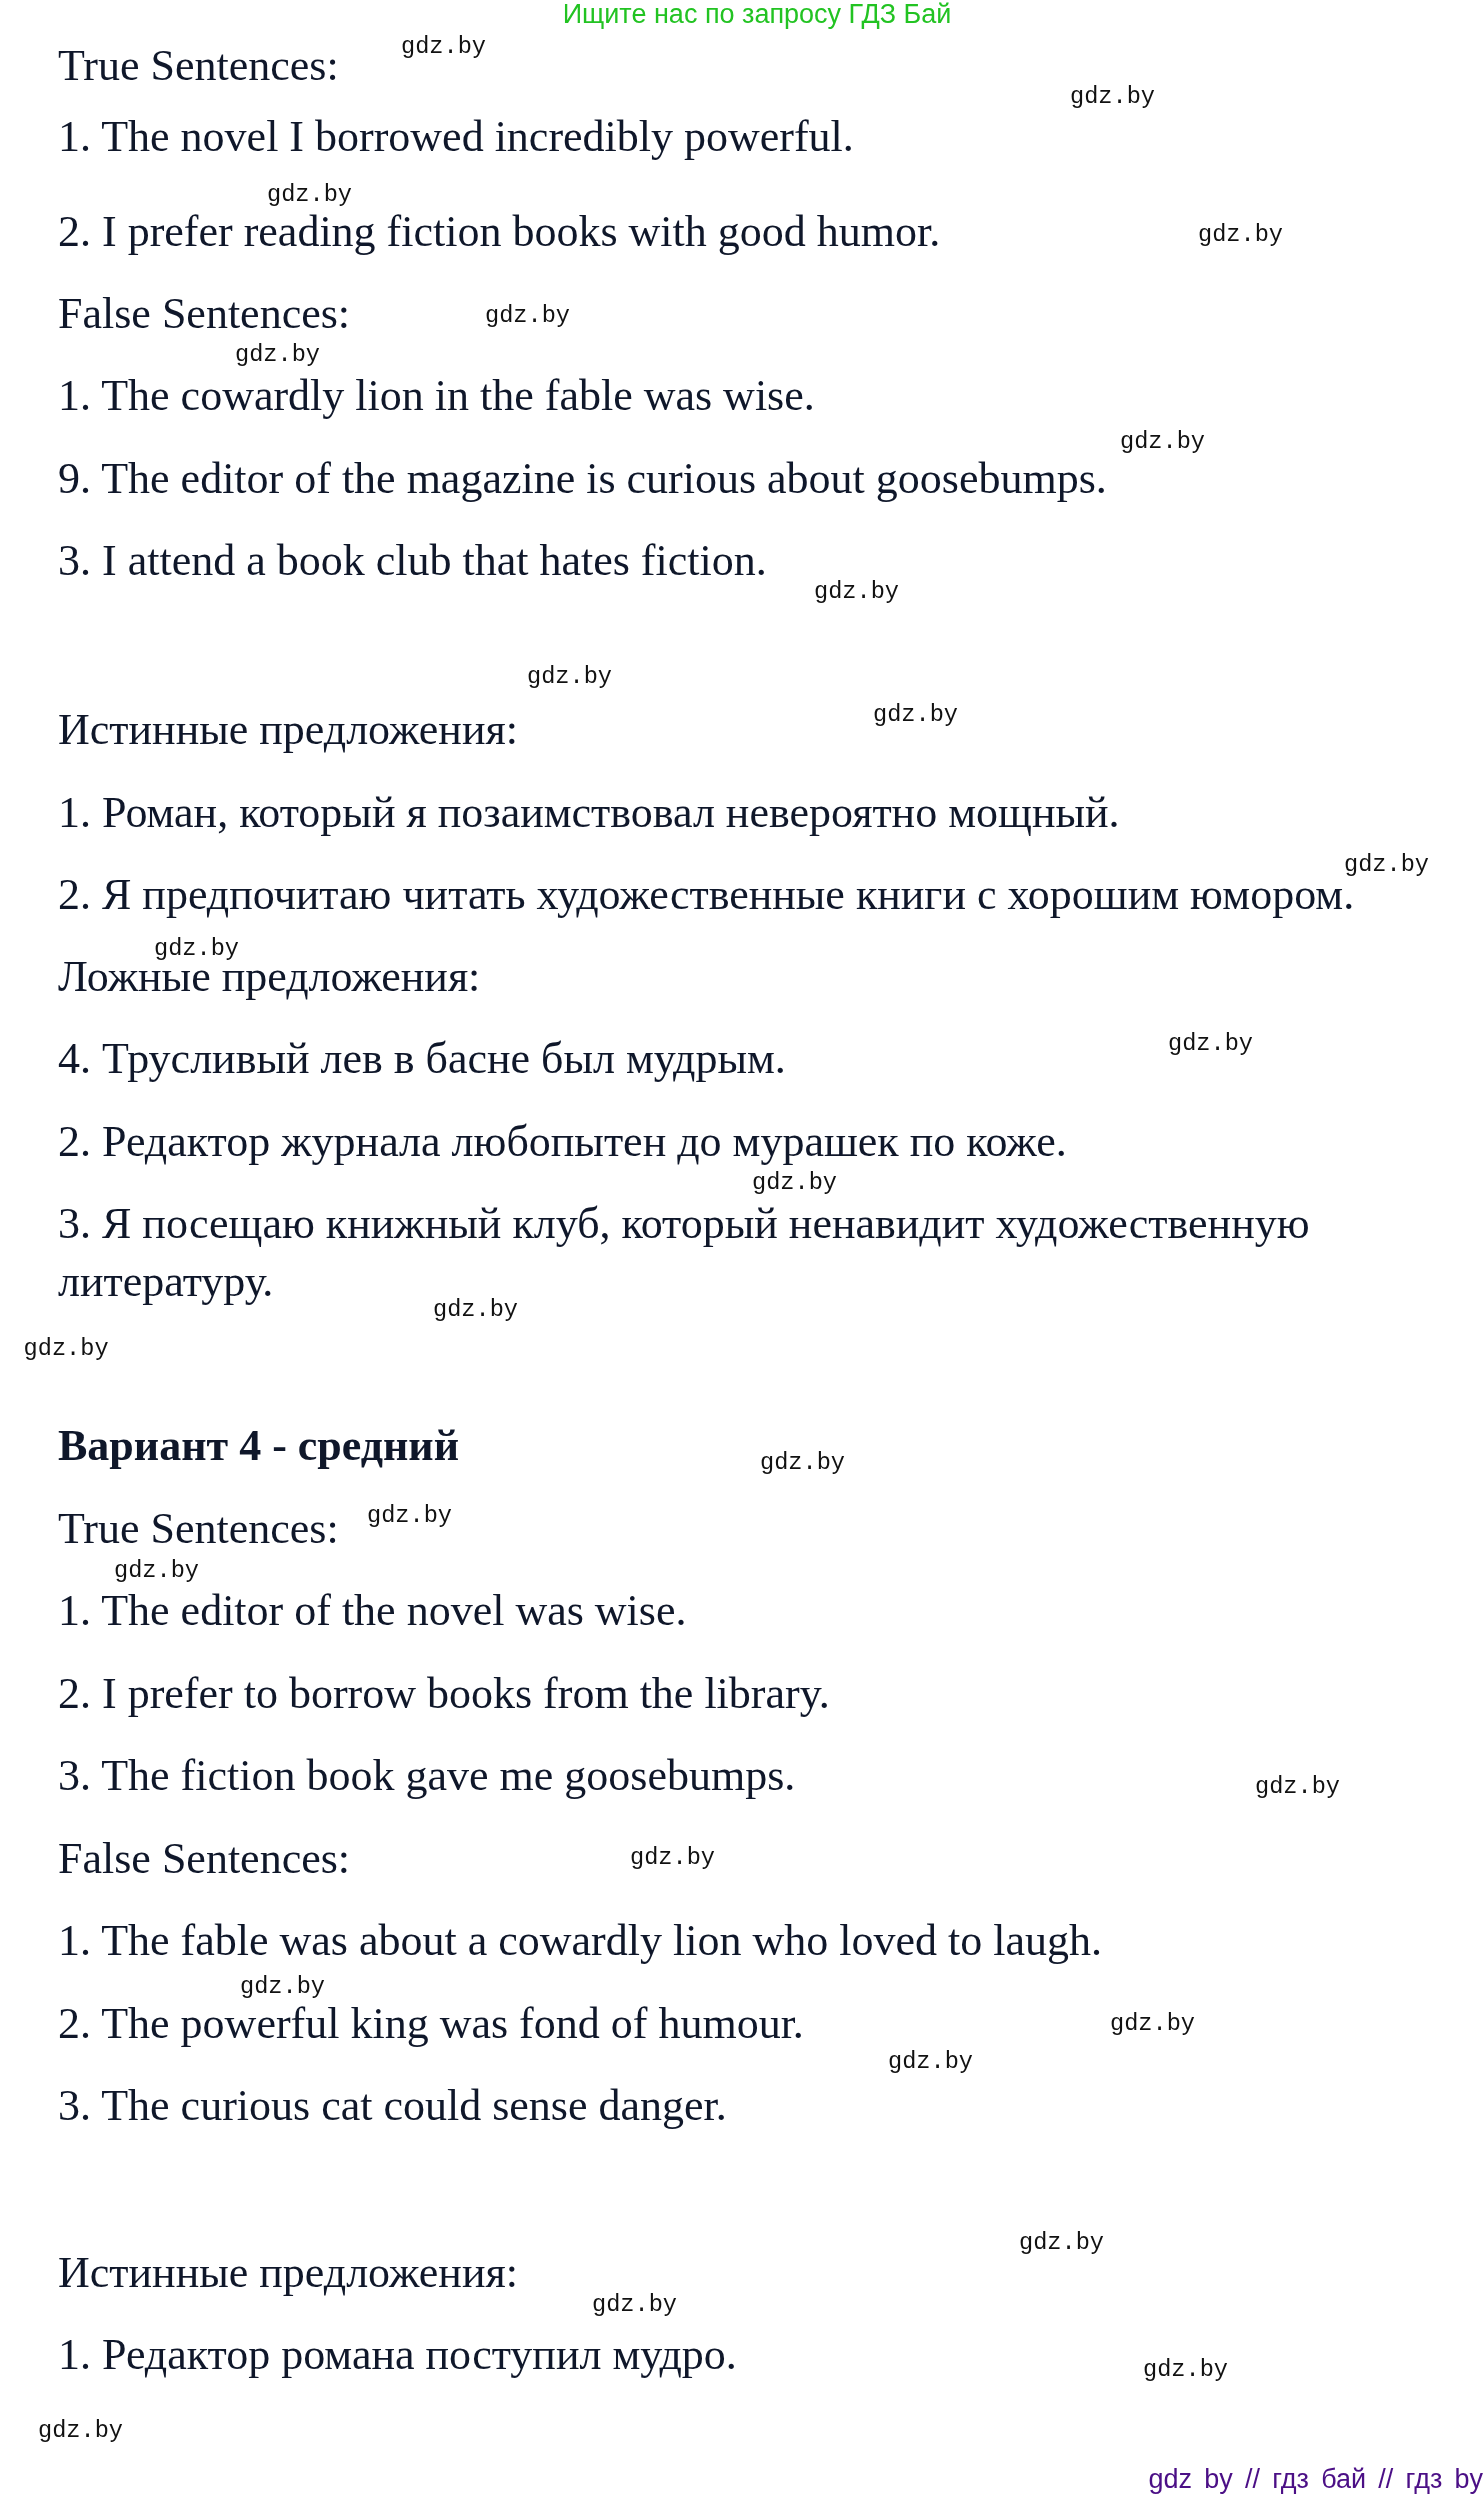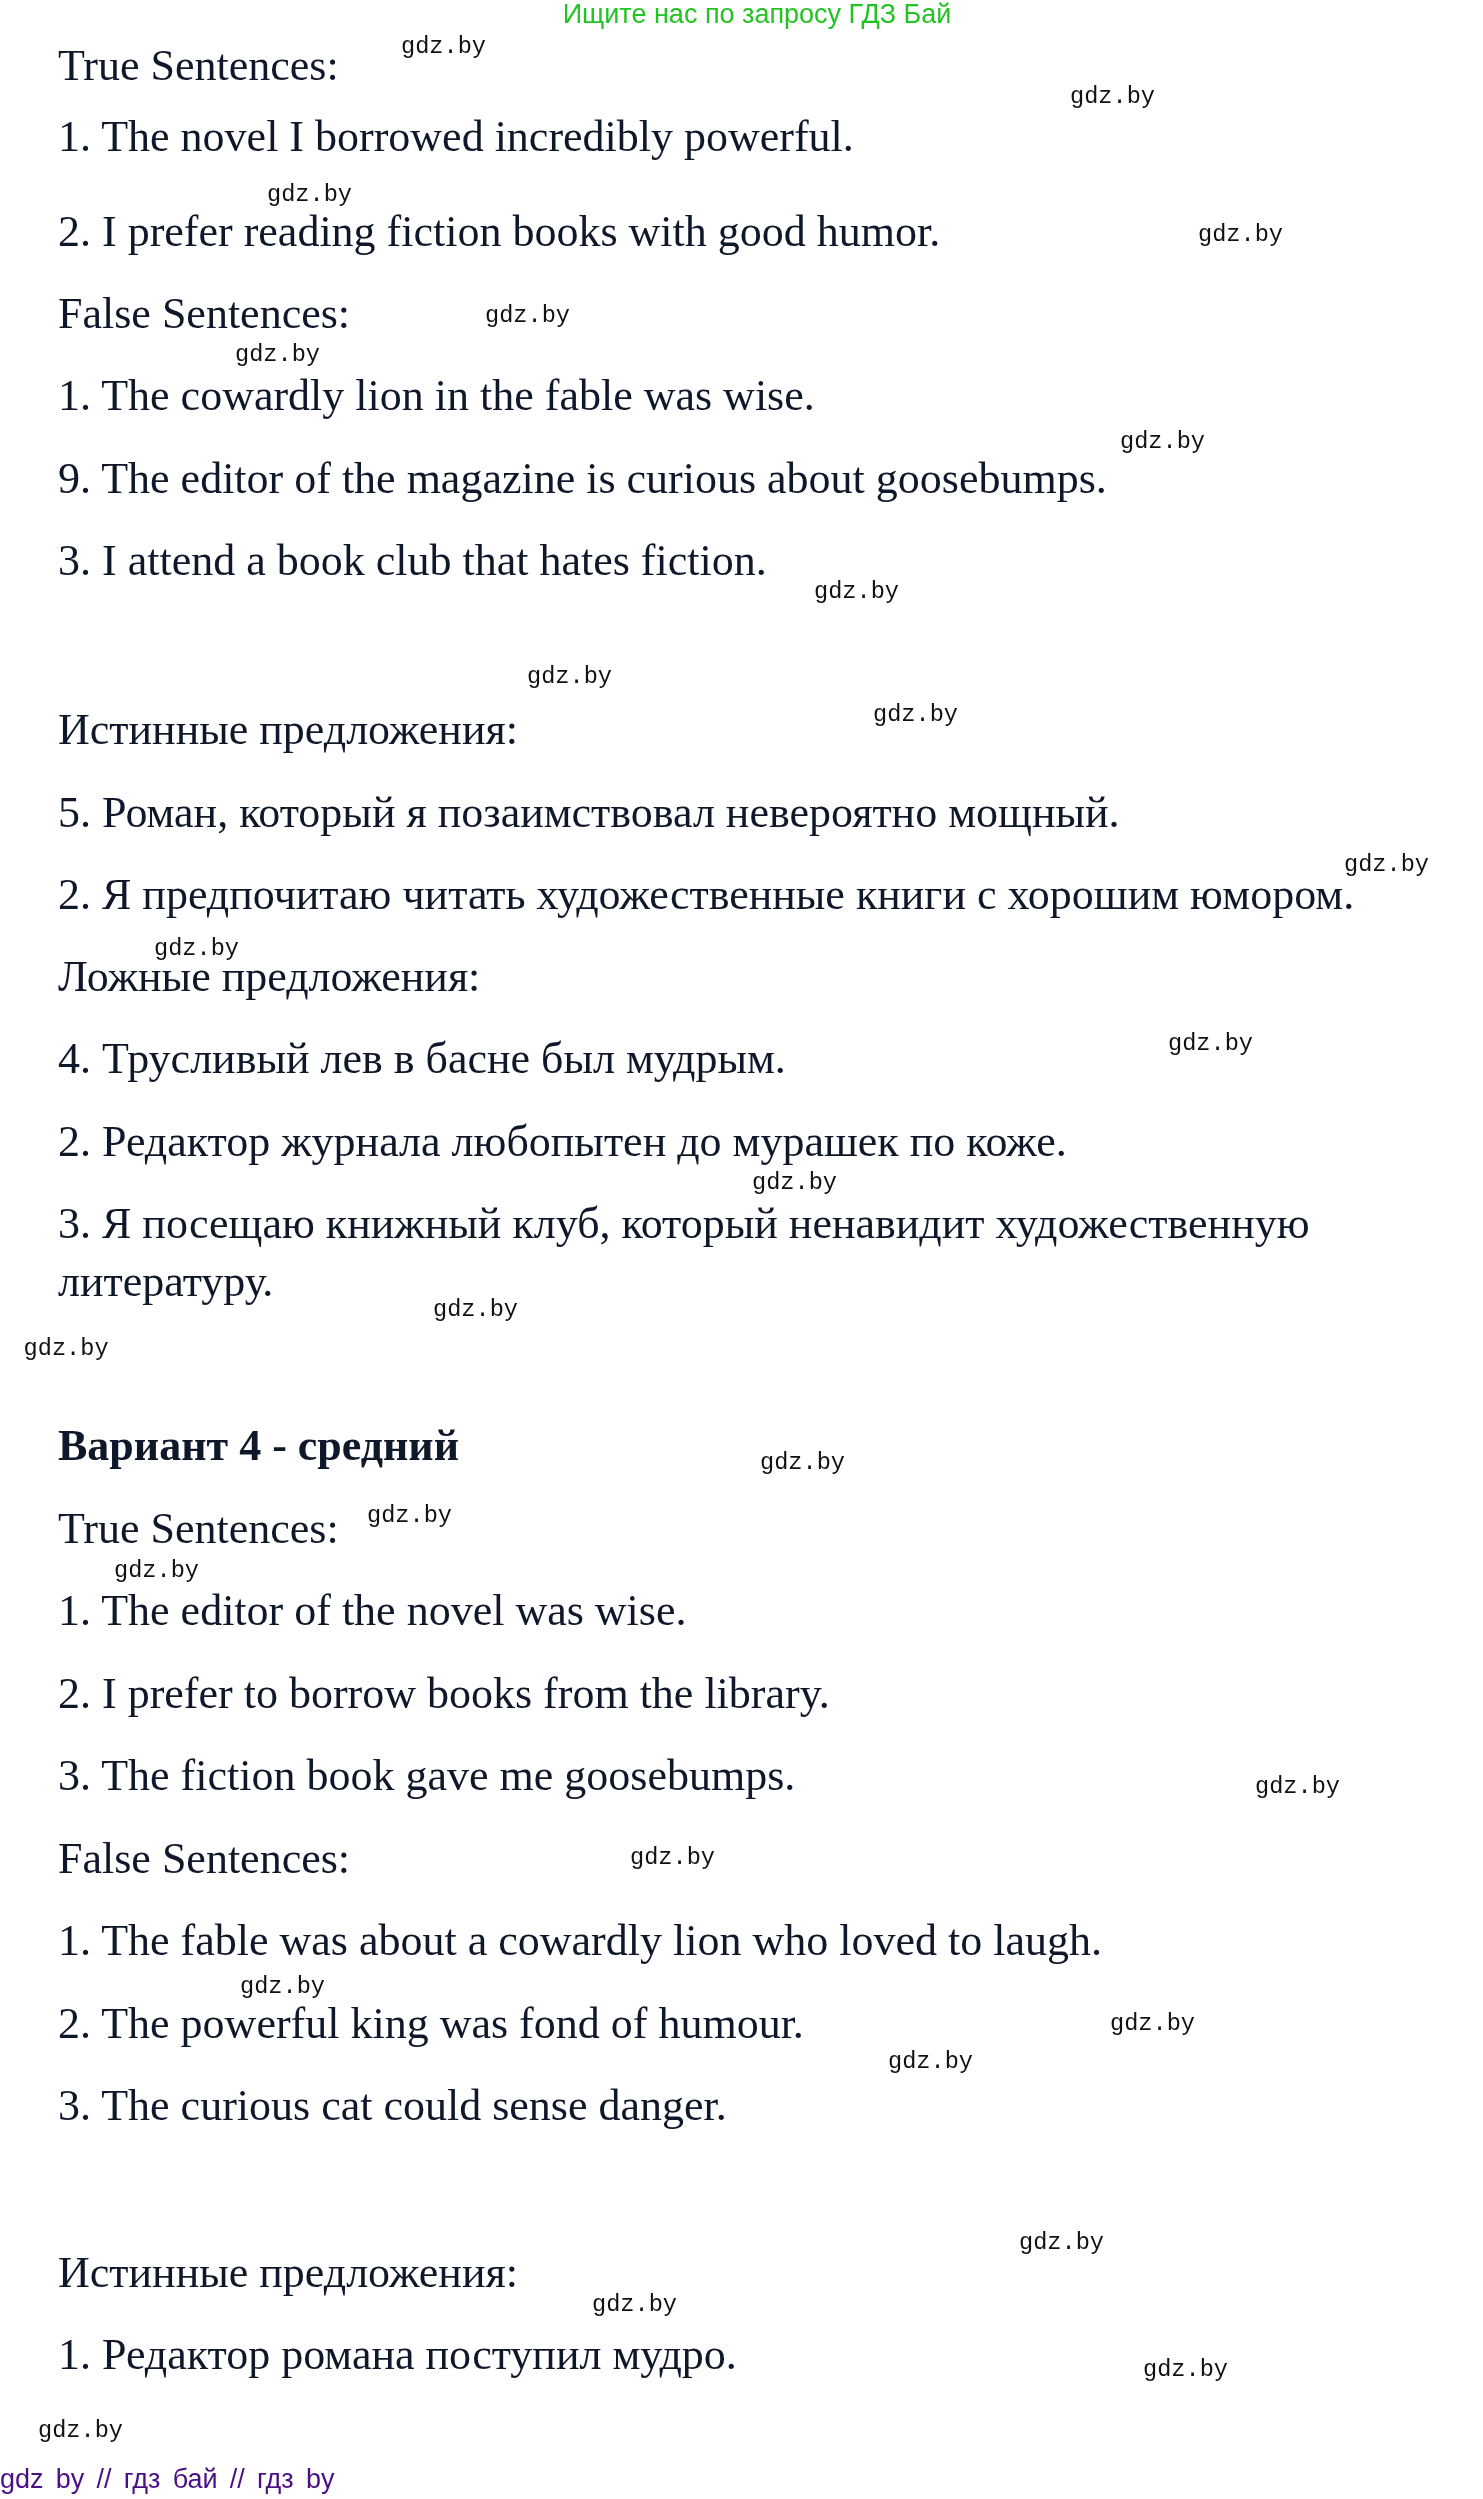--- a/index.html
+++ b/index.html
@@ -15,40 +15,40 @@
     font-family: Liberation Mono, monospace; font-size: 23.6px; line-height: 27px;
     color: #111111;
   }
   .top-banner {
     position: absolute; left: 0; right: 0; top: 0; text-align: center;
     font-family: "Liberation Sans", sans-serif; font-size: 27px; line-height: 28px;
     color: #22c322;
     margin-left: 31px;
   }
   .footer {
-    position: absolute; left: 0; right: 0; top: 2464px; text-align: left;
+    position: absolute; left: 0; right: 0; top: 2464px; text-align: right;
     font-family: "Liberation Sans", sans-serif; font-size: 27px; line-height: 31px;
     color: #4b0f86; word-spacing: 4.7px;
   }
 </style>
 </head>
 <body>
 
 <div class="top-banner">Ищите нас по запросу ГДЗ Бай</div>
 
 <p class="line" style="top:41px">True Sentences:</p>
 <p class="line" style="top:112px">1. The novel I borrowed incredibly powerful.</p>
 <p class="line" style="top:207px">2. I prefer reading fiction books with good humor.</p>
 <p class="line" style="top:289px">False Sentences:</p>
 <p class="line" style="top:371px">1. The cowardly lion in the fable was wise.</p>
 <p class="line" style="top:454px">9. The editor of the magazine is curious about goosebumps.</p>
 <p class="line" style="top:536px">3. I attend a book club that hates fiction.</p>
 
 <p class="line" style="top:705px">Истинные предложения:</p>
-<p class="line" style="top:788px">5. Роман, который я позаимствовал невероятно мощный.</p>
+<p class="line" style="top:788px">1. Роман, который я позаимствовал невероятно мощный.</p>
 <p class="line" style="top:870px">2. Я предпочитаю читать художественные книги с хорошим юмором.</p>
 <p class="line" style="top:952px">Ложные предложения:</p>
 <p class="line" style="top:1034px">4. Трусливый лев в басне был мудрым.</p>
 <p class="line" style="top:1117px">2. Редактор журнала любопытен до мурашек по коже.</p>
 <p class="line" style="top:1199px">3. Я посещаю книжный клуб, который ненавидит художественную</p>
 <p class="line" style="top:1257px">литературу.</p>
 
 <p class="line heading" style="top:1421px">Вариант 4 - средний</p>
 <p class="line" style="top:1504px">True Sentences:</p>
 <p class="line" style="top:1586px">1. The editor of the novel was wise.</p>

